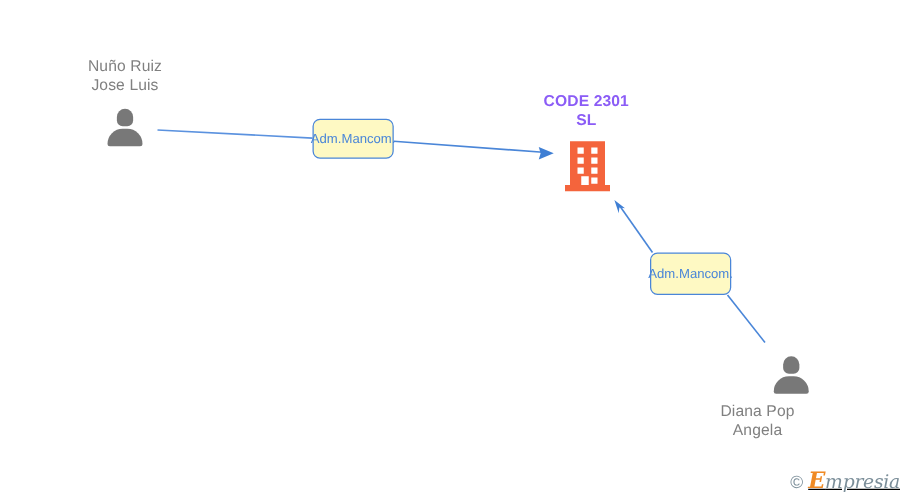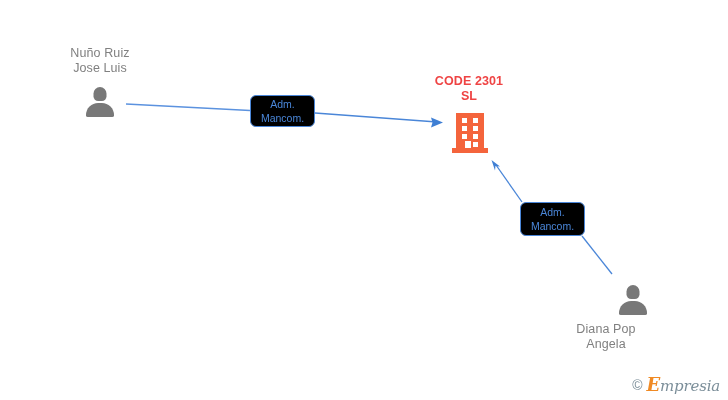--- a/index.html
+++ b/index.html
@@ -31,21 +31,21 @@
     position: absolute;
     text-align: center;
     color: #808080;
     font-size: 12.5px;
     line-height: 15px;
     white-space: pre;
     letter-spacing: 0.1px;
   }
   .node-label.company {
     font-weight: bold;
-    color: #ef4444;
+    color: #8b5cf6;
     font-size: 12.5px;
   }
 
   
   .person-icon {
     position: absolute;
     width: 34px;
     height: 30px;
   }
   .person-icon .head {
@@ -106,27 +106,27 @@
     height: 9px;
     background: #ffffff;
   }
 
   
   .rel-box {
     position: absolute;
     box-sizing: border-box;
     border: 1.4px solid #4a86d8;
     border-radius: 6px;
-    background: #000000;
+    background: #fef9c3;
     color: #4a86d8;
     font-size: 10.5px;
     line-height: 14px;
     text-align: center;
     display: flex;
-    flex-direction: column;
+    flex-direction: row;
     align-items: center;
     justify-content: center;
     white-space: pre;
   }
 
   
   #watermark {
     position: absolute;
     right: 8px;
     bottom: 6px;
@@ -139,20 +139,21 @@
     color: #7b8e99;
     font-size: 14px;
     line-height: 1;
   }
   #watermark .brand {
     font-family: "DejaVu Serif", serif;
     font-style: italic;
     font-size: 15px;
     line-height: 1;
     letter-spacing: -0.2px;
+    text-decoration: underline;
   }
   #watermark .brand .cap {
     color: #f08a24;
     font-size: 18px;
     font-weight: bold;
   }
   #watermark .brand .rest {
     color: #7b8e99;
   }
 </style>

